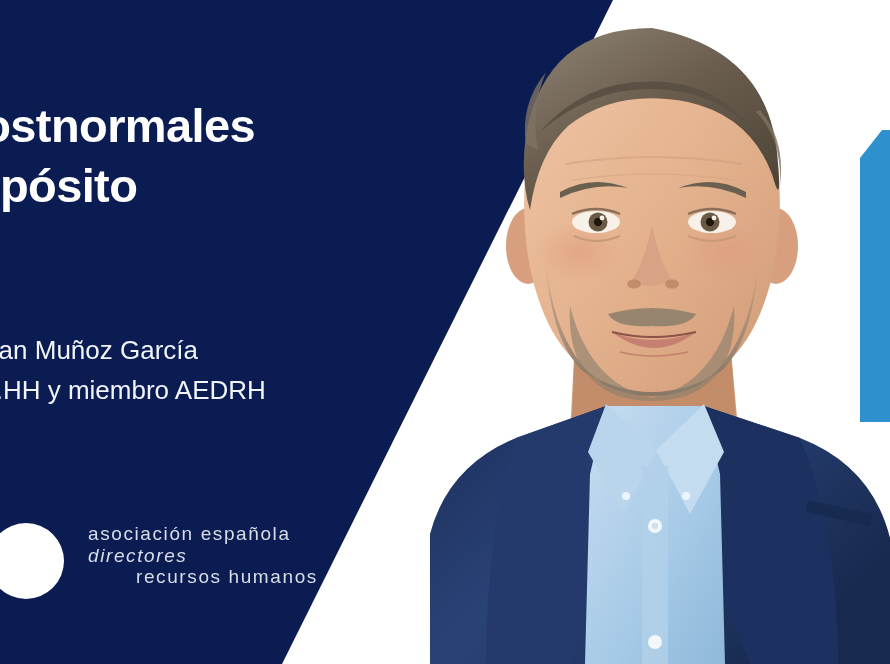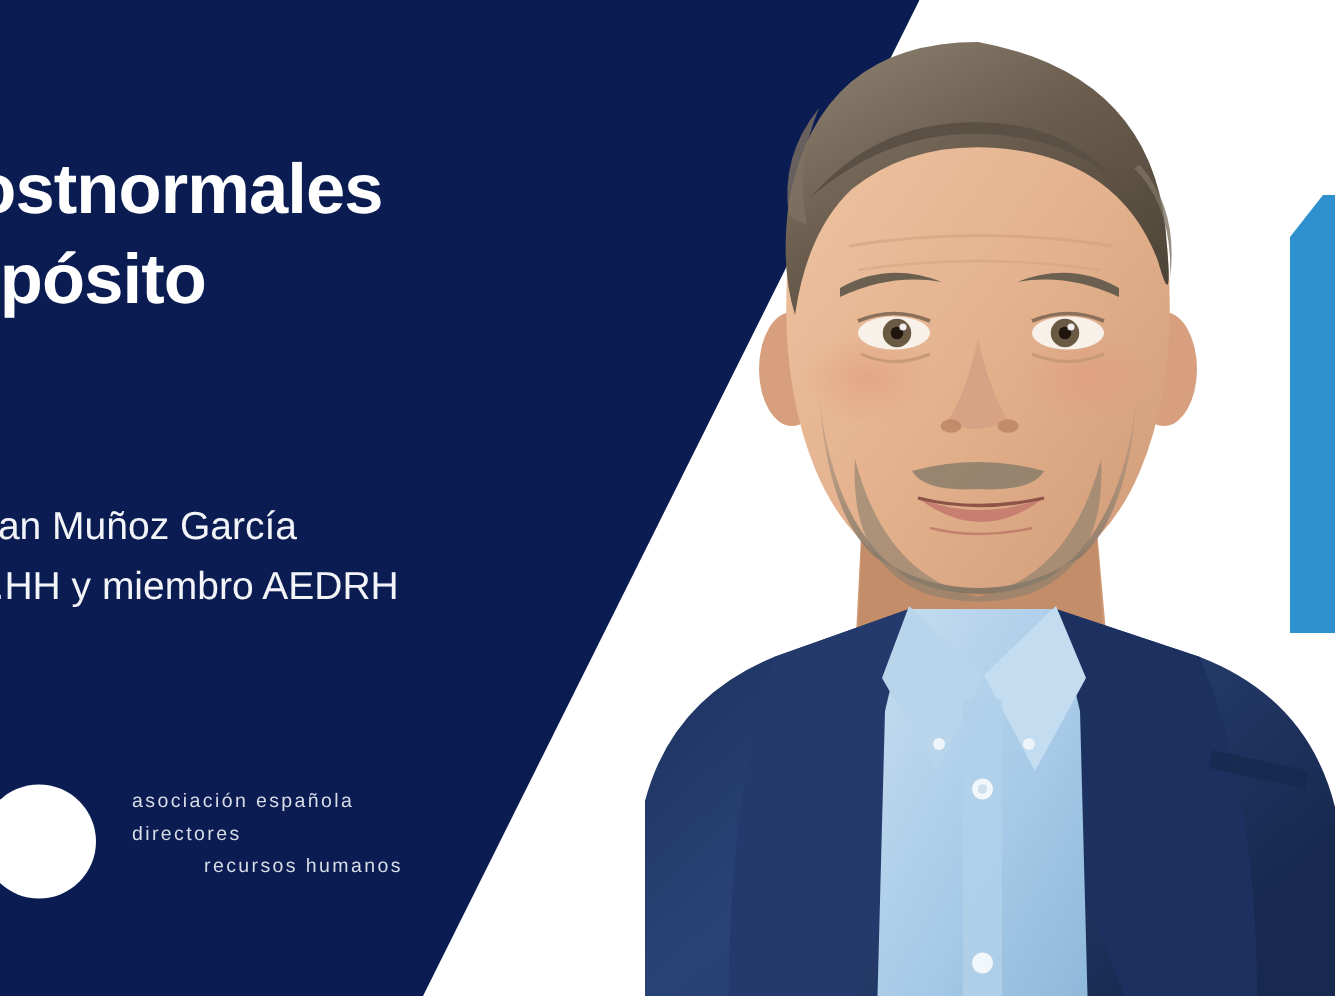--- a/index.html
+++ b/index.html
@@ -91,27 +91,27 @@
     top: 8px;
     width: 104px;
     height: 96px;
   }
   .logo-mark svg { display: block; }
   .logo-text {
     position: absolute;
     left: 124px;
     top: 18px;
     color: #d9dde7;
-    font-size: 13px;
+    font-size: 19px;
     line-height: 21.5px;
     letter-spacing: 1.6px;
     font-weight: 400;
     white-space: nowrap;
   }
-  .logo-text .lt2 { display: block; }
+  .logo-text .lt2 { display: block; font-style: italic; }
   .logo-text .lt3 { display: block; margin-left: 48px; }
 </style>
 </head>
 <body>
 
 <div id="slide">
 
   <div class="bg-white"></div>
   <div class="bg-navy"></div>
 

